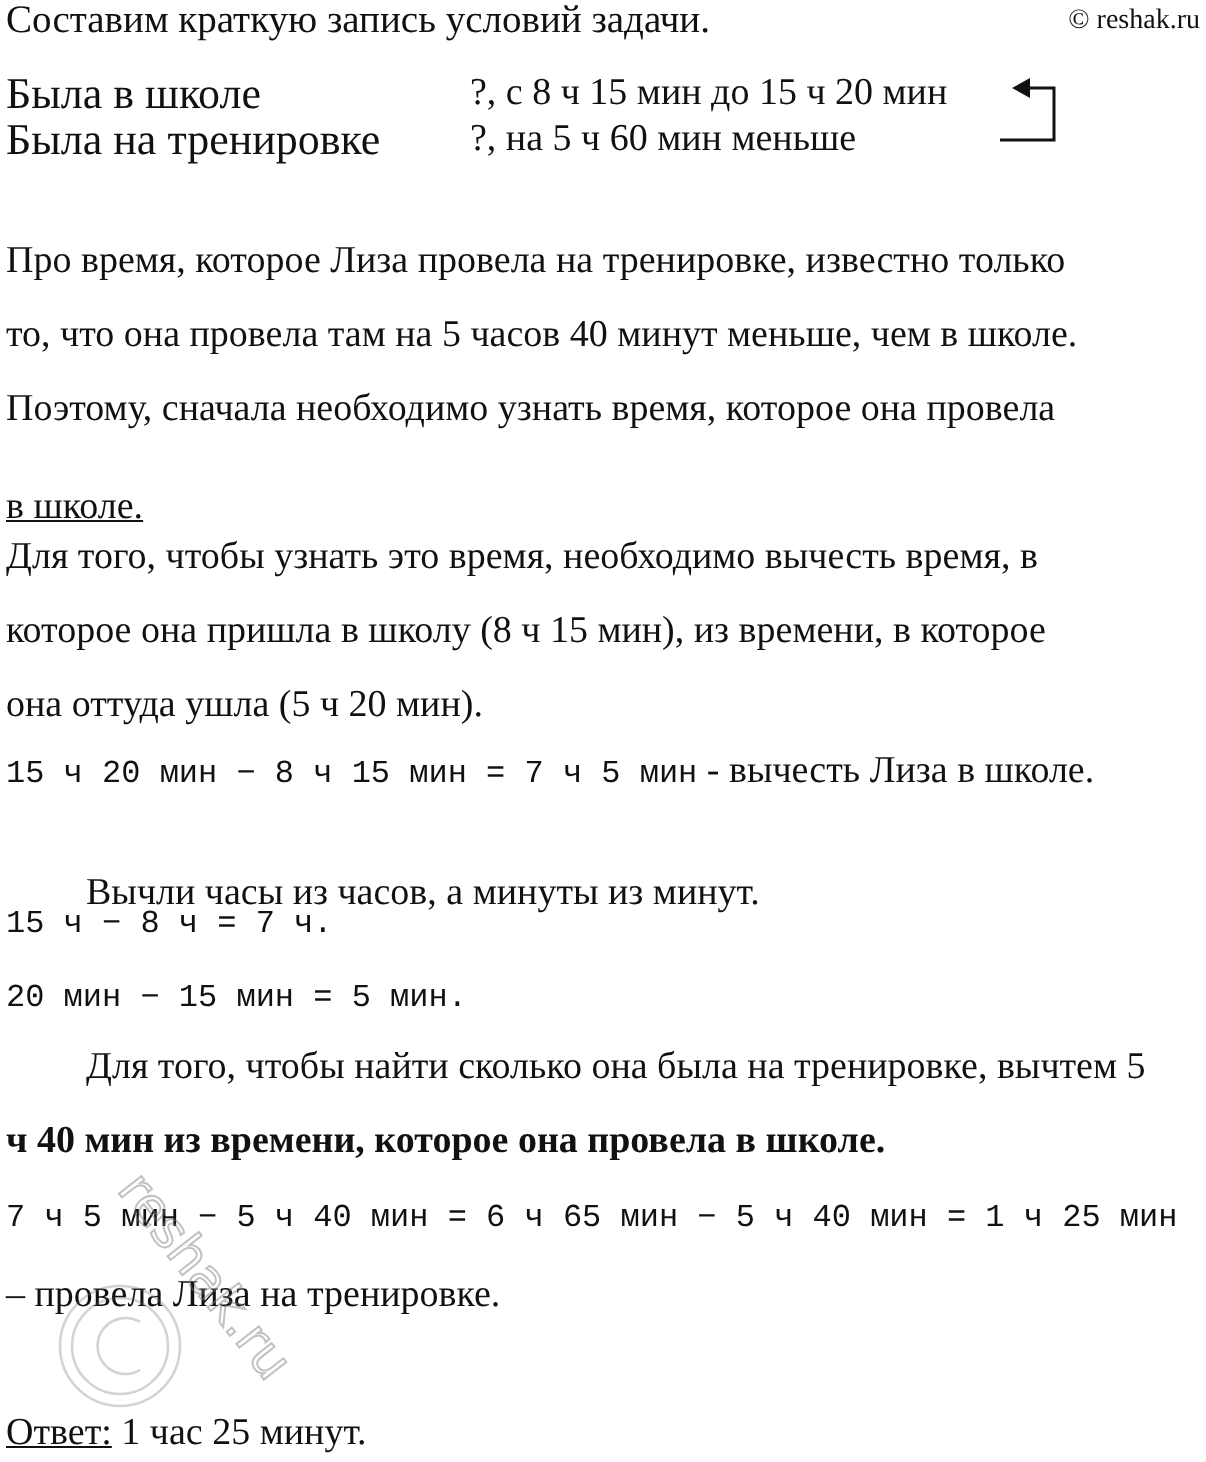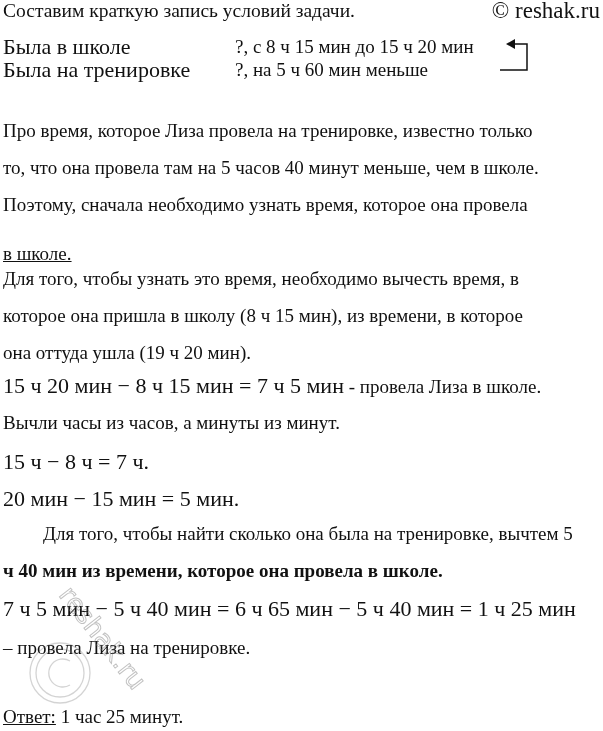--- a/index.html
+++ b/index.html
@@ -2,22 +2,22 @@
 <html><head>
   <meta charset="utf-8">
   <style>
     html, body { margin:0; padding:0; background:#ffffff; }
     body { width:603px; height:731px; position:relative; overflow:hidden;
            font-family:"Liberation Serif", "DejaVu Serif", serif; color:#111; }
     .line { position:absolute; left:3px; white-space:nowrap; font-size:19px; line-height:22px; }
     .hdr { font-size:19.5px; }
     .cond-label { position:absolute; left:3px; white-space:nowrap; font-size:22px; line-height:22px; }
     .cond-value { position:absolute; left:235px; white-space:nowrap; font-size:19px; line-height:22px; }
-    .copyright { position:absolute; right:3px; top:0; font-size:23px; line-height:22px; white-space:nowrap;text-align:right; }
-    .math { font-family:Liberation Serif, serif; font-size:22px; }
+    .copyright { position:absolute; right:3px; top:0; font-size:14px; line-height:22px; white-space:nowrap;text-align:right; }
+    .math { font-family:Liberation Mono, monospace; font-size:16px; }
     .u { text-decoration:underline; }
     .arrow-svg { position:absolute; left:500px; top:33px; }
     .watermark { position:absolute; left:18px; top:585px; pointer-events:none; }
   </style>
 </head>
 <body>
 
 <div class="line hdr" style="top:0px;">Составим краткую запись условий задачи.</div>
 <div class="copyright">© reshak.ru</div>
 
@@ -32,25 +32,25 @@
   </svg>
 </div>
 
 <div>
   <div class="line" style="top:120px;">Про время, которое Лиза провела на тренировке, известно только</div>
   <div class="line" style="top:157px;">то, что она провела там на 5 часов 40 минут меньше, чем в школе.</div>
   <div class="line" style="top:194px;">Поэтому, сначала необходимо узнать время, которое она провела</div>
   <div class="line" style="top:243px;text-decoration:underline;">в школе.</div>
   <div class="line" style="top:268px;">Для того, чтобы узнать это время, необходимо вычесть время, в</div>
   <div class="line" style="top:305px;">которое она пришла в школу (8 ч 15 мин), из времени, в которое</div>
-  <div class="line" style="top:342px;">она оттуда ушла (19 ч 20 мин).</div>
+  <div class="line" style="top:342px;">она оттуда ушла (5 ч 20 мин).</div>
   <div class="line" style="top:375px;">
-    <span class="math">15 ч 20 мин − 8 ч 15 мин = 7 ч 5 мин</span><span> - провела Лиза в школе.</span>
+    <span class="math">15 ч 20 мин − 8 ч 15 мин = 7 ч 5 мин</span><span> - вычесть Лиза в школе.</span>
   </div>
-  <div class="line" style="top:412px;">Вычли часы из часов, а минуты из минут.</div>
+  <div class="line" style="top:436px;margin-left:40px;">Вычли часы из часов, а минуты из минут.</div>
   <div class="line math" style="top:451px;">15 ч − 8 ч = 7 ч.</div>
   <div class="line math" style="top:488px;">20 мин − 15 мин = 5 мин.</div>
   <div class="line" style="top:523px;margin-left:40px;">Для того, чтобы найти сколько она была на тренировке, вычтем 5</div>
   <div class="line" style="top:560px;font-weight:bold;">ч 40 мин из времени, которое она провела в школе.</div>
   <div class="line math" style="top:598px;">7 ч 5 мин − 5 ч 40 мин = 6 ч 65 мин − 5 ч 40 мин = 1 ч 25 мин</div>
   <div class="line" style="top:637px;">– провела Лиза на тренировке.</div>
 </div>
 
 <div class="line" style="top:706px;">
   <span class="u">Ответ:</span><span> 1 час 25 минут.</span>

